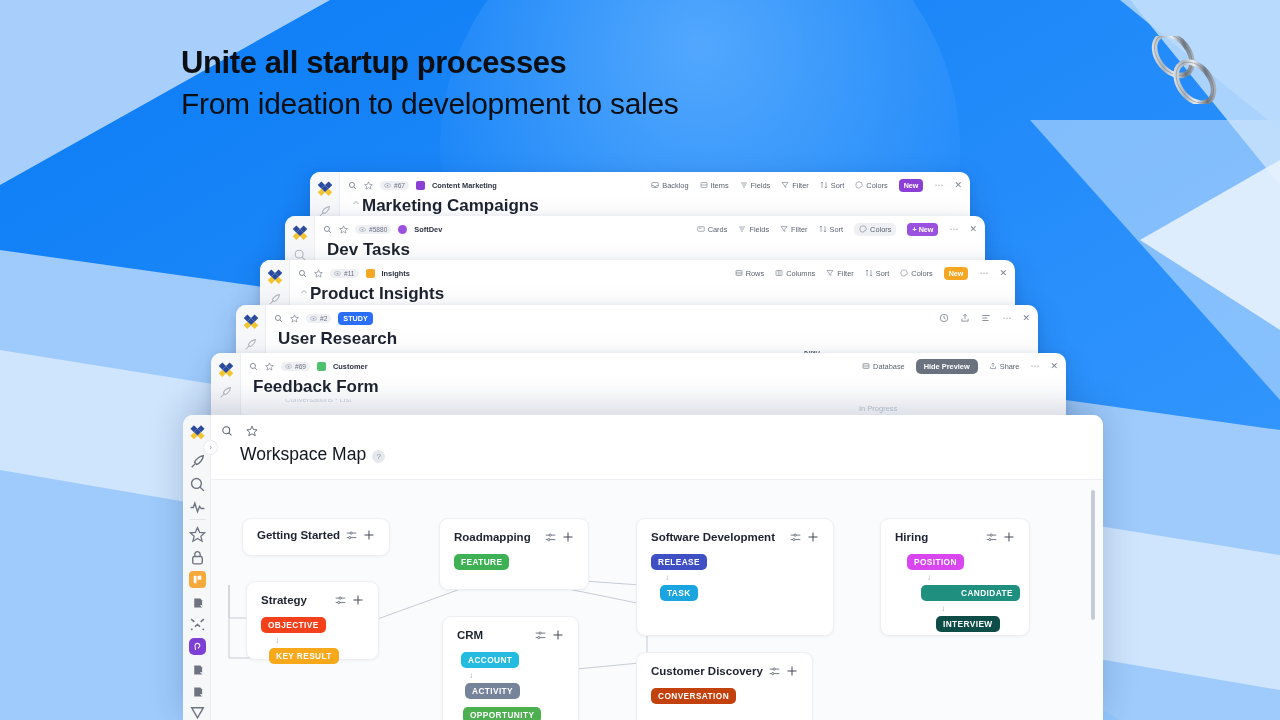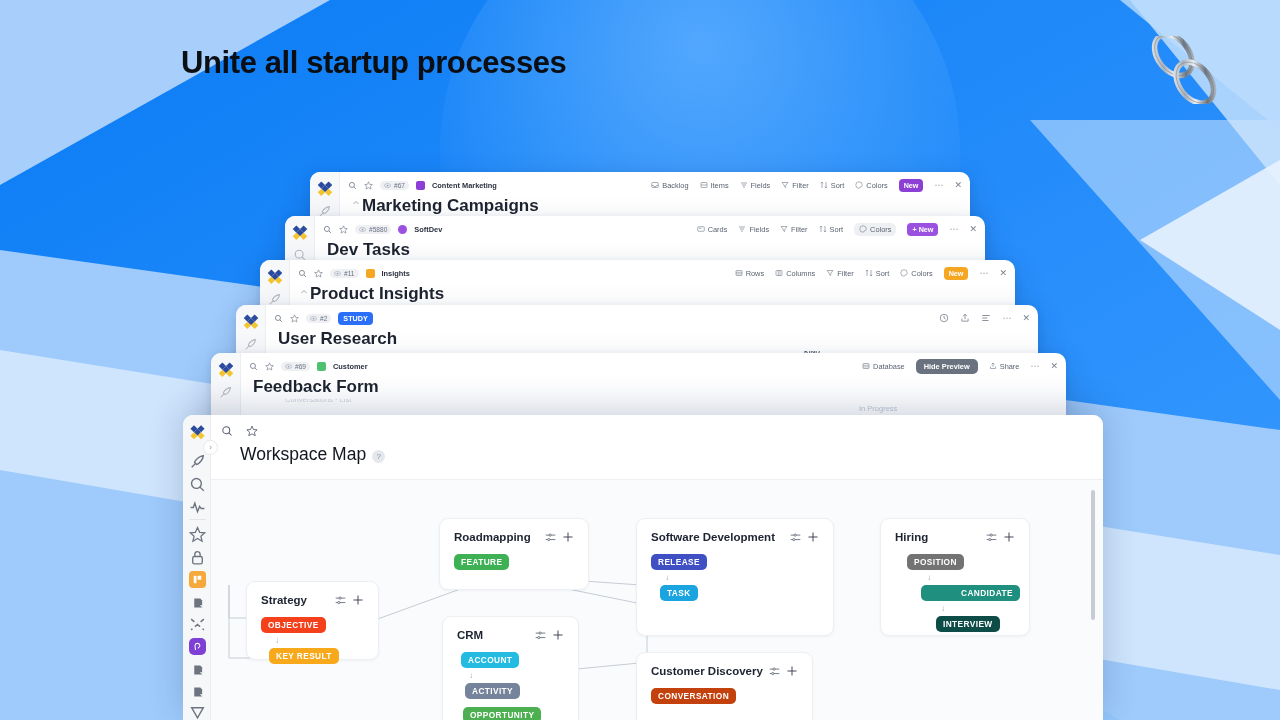--- a/index.html
+++ b/index.html
@@ -186,20 +186,21 @@
   <polygon points="0,350 1280,555 1280,720 0,720" fill="#cfe5fd"></polygon>
   <polygon points="0,470 1280,690 1280,720 0,720" fill="#9ecbfb"></polygon>
   <polygon points="1030,120 1280,120 1280,400" fill="#cfe5fd" opacity="0.55"></polygon>
   <polygon points="1120,0 1280,0 1280,130" fill="#bcdcfd" opacity="0.8"></polygon>
   <polygon points="1140,240 1280,160 1280,330" fill="#e8f2fe" opacity="0.9"></polygon>
   <polygon points="760,720 430,320 1120,720" fill="#7fc0fc" opacity="0.35"></polygon>
 </svg>
 
 <div class="headline">
   <div class="l1">Unite all startup processes</div>
+  <div class="l2">From ideation to development to sales</div>
 </div>
 
 <svg class="chain-logo" width="75" height="68" viewBox="0 0 75 68">
   <defs>
     <linearGradient id="chrome" x1="0" y1="0" x2="1" y2="1">
       <stop offset="0" stop-color="#f2f5f8"></stop>
       <stop offset="0.3" stop-color="#a9b3bd"></stop>
       <stop offset="0.5" stop-color="#edf1f5"></stop>
       <stop offset="0.72" stop-color="#6d7883"></stop>
       <stop offset="1" stop-color="#cfd7df"></stop>
@@ -669,20 +670,35 @@
         <path d="M436 112 L436 178 L466 178"></path>
       </g>
       <g fill="#c6ccd5">
         <path d="M288 92 l4 4 l-6 2 z"></path>
         <path d="M500 108 l-5 -1 l1 5 z"></path>
         <path d="M500 136 l-5 -1 l1 5 z"></path>
         <path d="M460 178 l-5 -2 l0 5 z"></path>
       </g>
     </svg>
 
+    <div class="mcard" style="left:31px; top:38px; width:148px; height:38px;">
+      <div class="mcard-head" style="padding-top:10px;">
+        <span class="mcard-title">Getting Started</span>
+        <span class="mcard-acts">
+          <svg width="11" height="11" viewBox="0 0 16 16">
+              <path d="M1 4.5 H6 M9 4.5 H15 M1 11 H4 M7 11 H15" stroke="#5a6270" stroke-width="1.2"></path>
+              <circle cx="7.5" cy="4.5" r="1.6" fill="none" stroke="#5a6270" stroke-width="1.2"></circle>
+              <circle cx="5.5" cy="11" r="1.6" fill="none" stroke="#5a6270" stroke-width="1.2"></circle>
+            </svg>
+          <svg width="12" height="12" viewBox="0 0 16 16">
+              <path d="M8 2 V14 M2 8 H14" stroke="#3c4351" stroke-width="1.3"></path>
+            </svg>
+        </span>
+      </div>
+    </div>
 
     <div class="mcard" style="left:228px; top:38px; width:150px; height:72px;">
       <div class="mcard-head">
         <span class="mcard-title">Roadmapping</span>
         <span class="mcard-acts">
           <svg width="11" height="11" viewBox="0 0 16 16">
               <path d="M1 4.5 H6 M9 4.5 H15 M1 11 H4 M7 11 H15" stroke="#5a6270" stroke-width="1.2"></path>
               <circle cx="7.5" cy="4.5" r="1.6" fill="none" stroke="#5a6270" stroke-width="1.2"></circle>
               <circle cx="5.5" cy="11" r="1.6" fill="none" stroke="#5a6270" stroke-width="1.2"></circle>
             </svg>
@@ -725,21 +741,21 @@
               <path d="M1 4.5 H6 M9 4.5 H15 M1 11 H4 M7 11 H15" stroke="#5a6270" stroke-width="1.2"></path>
               <circle cx="7.5" cy="4.5" r="1.6" fill="none" stroke="#5a6270" stroke-width="1.2"></circle>
               <circle cx="5.5" cy="11" r="1.6" fill="none" stroke="#5a6270" stroke-width="1.2"></circle>
             </svg>
           <svg width="12" height="12" viewBox="0 0 16 16">
               <path d="M8 2 V14 M2 8 H14" stroke="#3c4351" stroke-width="1.3"></path>
             </svg>
         </span>
       </div>
       <div class="mcard-body" style="padding-left:26px;">
-        <span class="tagrow"><span class="tag" style="background:#737373;">POSITION</span></span>
+        <span class="tagrow"><span class="tag" style="background:#d946ef;">POSITION</span></span>
         <span class="arrow-down" style="margin-left:20px;">↓</span>
         <span class="tagrow" style="margin-left:14px;"><span class="tag" style="background:#1f8f7f;padding-left:40px;">CANDIDATE</span></span>
         <span class="arrow-down" style="margin-left:34px;">↓</span>
         <span class="tagrow" style="margin-left:29px;"><span class="tag" style="background:#0d4c47;">INTERVIEW</span></span>
       </div>
     </div>
 
     <div class="mcard" style="left:35px; top:101px; width:133px; height:79px;">
       <div class="mcard-head">
         <span class="mcard-title">Strategy</span>

